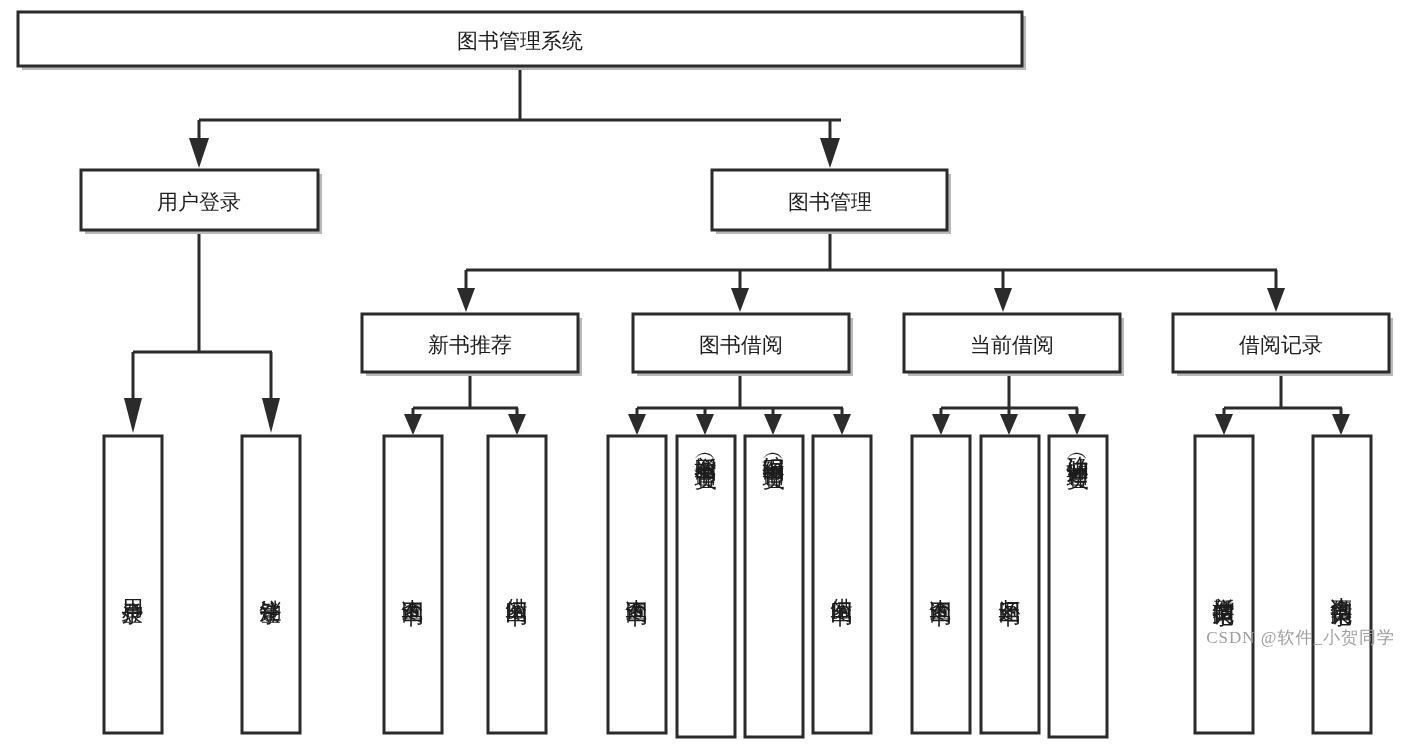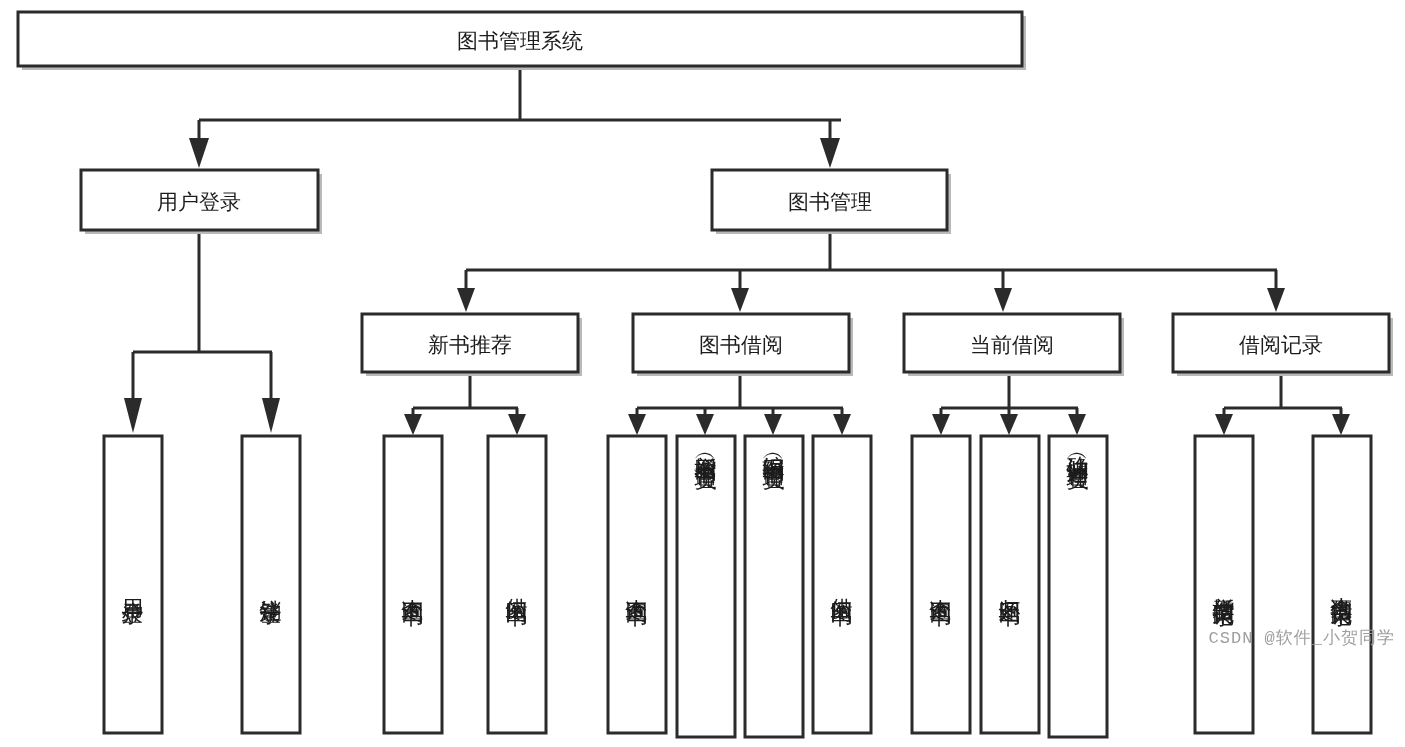--- a/index.html
+++ b/index.html
@@ -48,21 +48,21 @@
     font-size:22px;
     line-height:1.32;
     letter-spacing:2px;
     color:#1c1c1c;
     white-space:nowrap;
   }
   .watermark{
     position:absolute;
     right:10px;
     bottom:4px;
-    font-family:Liberation Mono, monospace;
+    font-family:Liberation Serif, serif;
     font-size:17px;
     color:#9e9e9e;
     letter-spacing:1px;
     white-space:nowrap;
   }
 </style>
 </head>
 <body>
 
 <div id="diagram-root">

